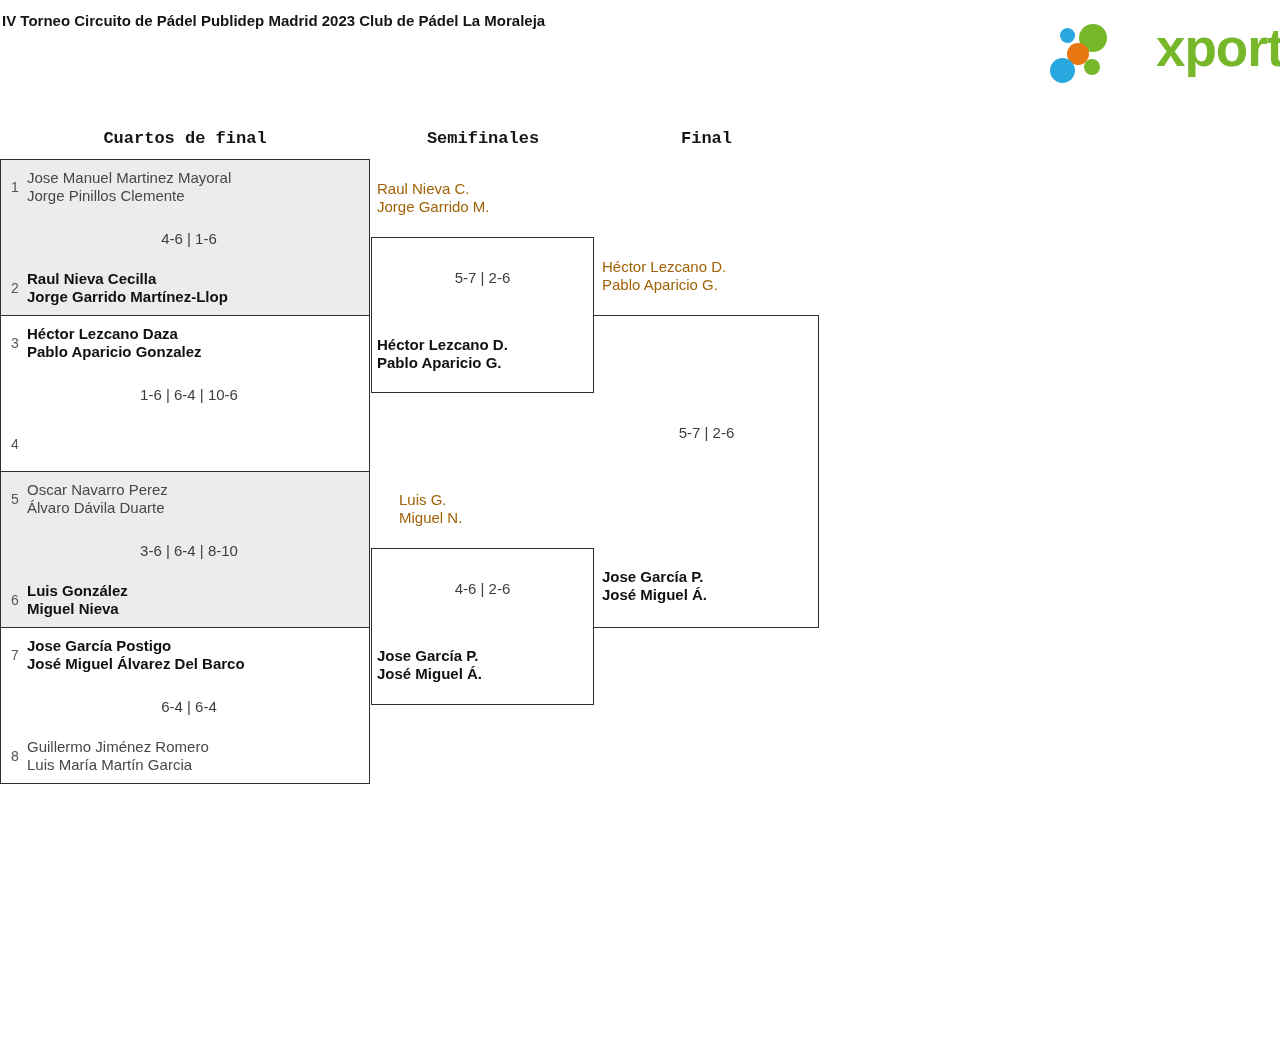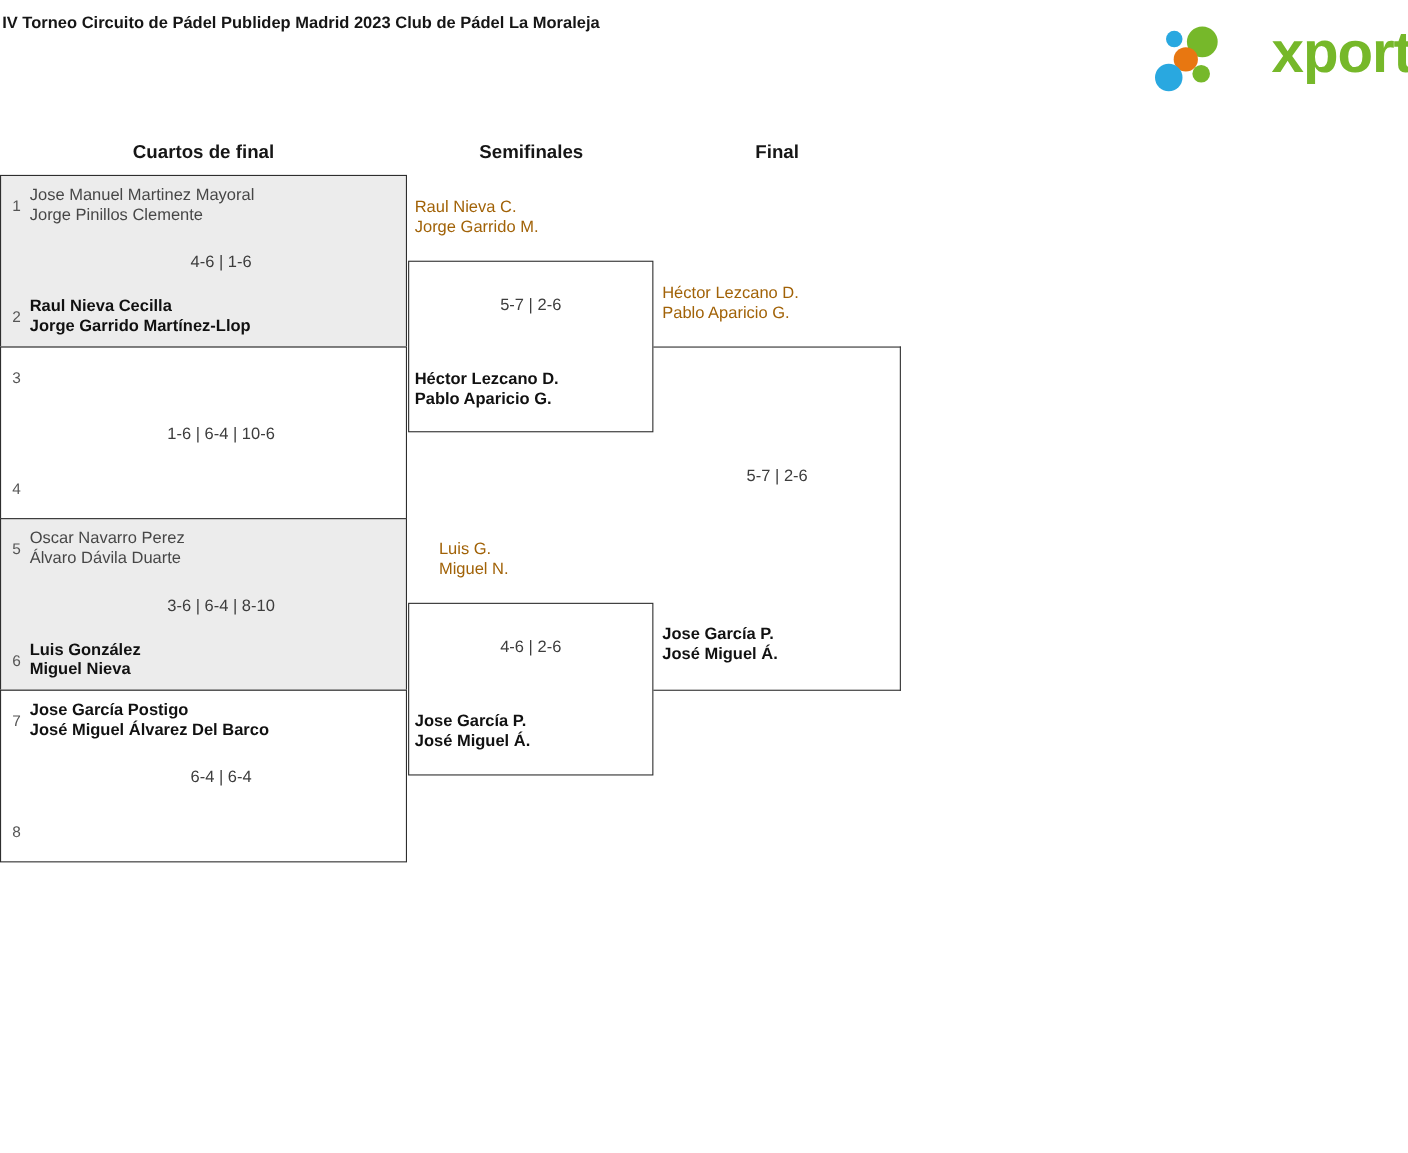--- a/index.html
+++ b/index.html
@@ -28,21 +28,21 @@
   .d-blue-large { left: 4px;  top: 44px; width: 25px; height: 25px; background: #29a8e0; }
   .d-green-small{ left: 38px; top: 45px; width: 16px; height: 16px; background: #76b82a; }
   .wordmark {
     position: absolute; left: 64px; top: 7px;
     font-size: 53px; line-height: 1; font-weight: 700; letter-spacing: -1px;
     color: #76b82a;
     margin-left: 46px;
   }
 
   
-  .round-header { position: absolute; top: 129px; font-size: 17px; font-weight: 700; text-align: center; color: #161616; }
+  .round-header { position: absolute; top: 129px; font-size: 17px; font-weight: 700; text-align: center; color: #161616; font-family: Liberation Mono, monospace; }
   .rh-qf { left: 0;     width: 370px; }
   .rh-sf { left: 372px; width: 222px; }
   .rh-f  { left: 594px; width: 225px; }
 
   
   .qf-box {
     position: absolute; left: 0; width: 370px; height: 157px;
     border: 1px solid #2e2e2e; box-sizing: border-box; background: #ffffff;
   }
   .qf-box.shaded { background: #ececec; }
@@ -50,21 +50,21 @@
 
   .seed {
     position: absolute; left: 6px; width: 16px; height: 36px; line-height: 36px;
     text-align: center; font-size: 14px; color: #555555;
   }
   .seed-top { top: 9px; } .seed-bottom { top: 110px; }
   .team { position: absolute; left: 26px; font-size: 15px; line-height: 18px; color: #474747; }
   .team-top { top: 9px; } .team-bottom { top: 110px; }
   .team.winner { color: #111111; font-weight: 700; }
   .qf-score {
-    position: absolute; left: 16px; top: 70px; width: 100%; text-align: center;
+    position: absolute; left: 4px; top: 70px; width: 100%; text-align: center;
     font-size: 15px; color: #3d3d3d;
   }
 
   
   .adv-rect { position: absolute; border: 1px solid #2e2e2e; box-sizing: border-box; background: transparent; }
   .sf1-rect { left: 371px; top: 237px; width: 223px; height: 156px; }
   .sf2-rect { left: 371px; top: 548px; width: 223px; height: 157px; }
   .f-rect   { left: 594px; top: 315px; width: 225px; height: 313px; border-left: none; }
 
   .adv-team { position: absolute; font-size: 15px; line-height: 18px; color: #a16207; }
@@ -110,20 +110,24 @@
     <div class="qf-score">4-6 | 1-6</div>
     <div class="seed seed-bottom">2</div>
     <div class="team team-bottom winner">
       <div>Raul Nieva Cecilla</div>
       <div>Jorge Garrido Martínez-Llop</div>
     </div>
   </div>
 
   <div class="qf-box qf2">
     <div class="seed seed-top">3</div>
+    <div class="team team-top winner">
+      <div>Héctor Lezcano Daza</div>
+      <div>Pablo Aparicio Gonzalez</div>
+    </div>
     <div class="qf-score">1-6 | 6-4 | 10-6</div>
     <div class="seed seed-bottom">4</div>
   </div>
 
   <div class="qf-box shaded qf3">
     <div class="seed seed-top">5</div>
     <div class="team team-top">
       <div>Oscar Navarro Perez</div>
       <div>Álvaro Dávila Duarte</div>
     </div>
@@ -136,20 +140,24 @@
   </div>
 
   <div class="qf-box qf4">
     <div class="seed seed-top">7</div>
     <div class="team team-top winner">
       <div>Jose García Postigo</div>
       <div>José Miguel Álvarez Del Barco</div>
     </div>
     <div class="qf-score">6-4 | 6-4</div>
     <div class="seed seed-bottom">8</div>
+    <div class="team team-bottom">
+      <div>Guillermo Jiménez Romero</div>
+      <div>Luis María Martín Garcia</div>
+    </div>
   </div>
 
   <div class="adv-rect sf1-rect"></div>
   <div class="adv-team sf1-team-top">
     <div>Raul Nieva C.</div>
     <div>Jorge Garrido M.</div>
   </div>
   <div class="adv-score sf1-score">5-7 | 2-6</div>
   <div class="adv-team sf1-team-bottom winner">
     <div>Héctor Lezcano D.</div>

